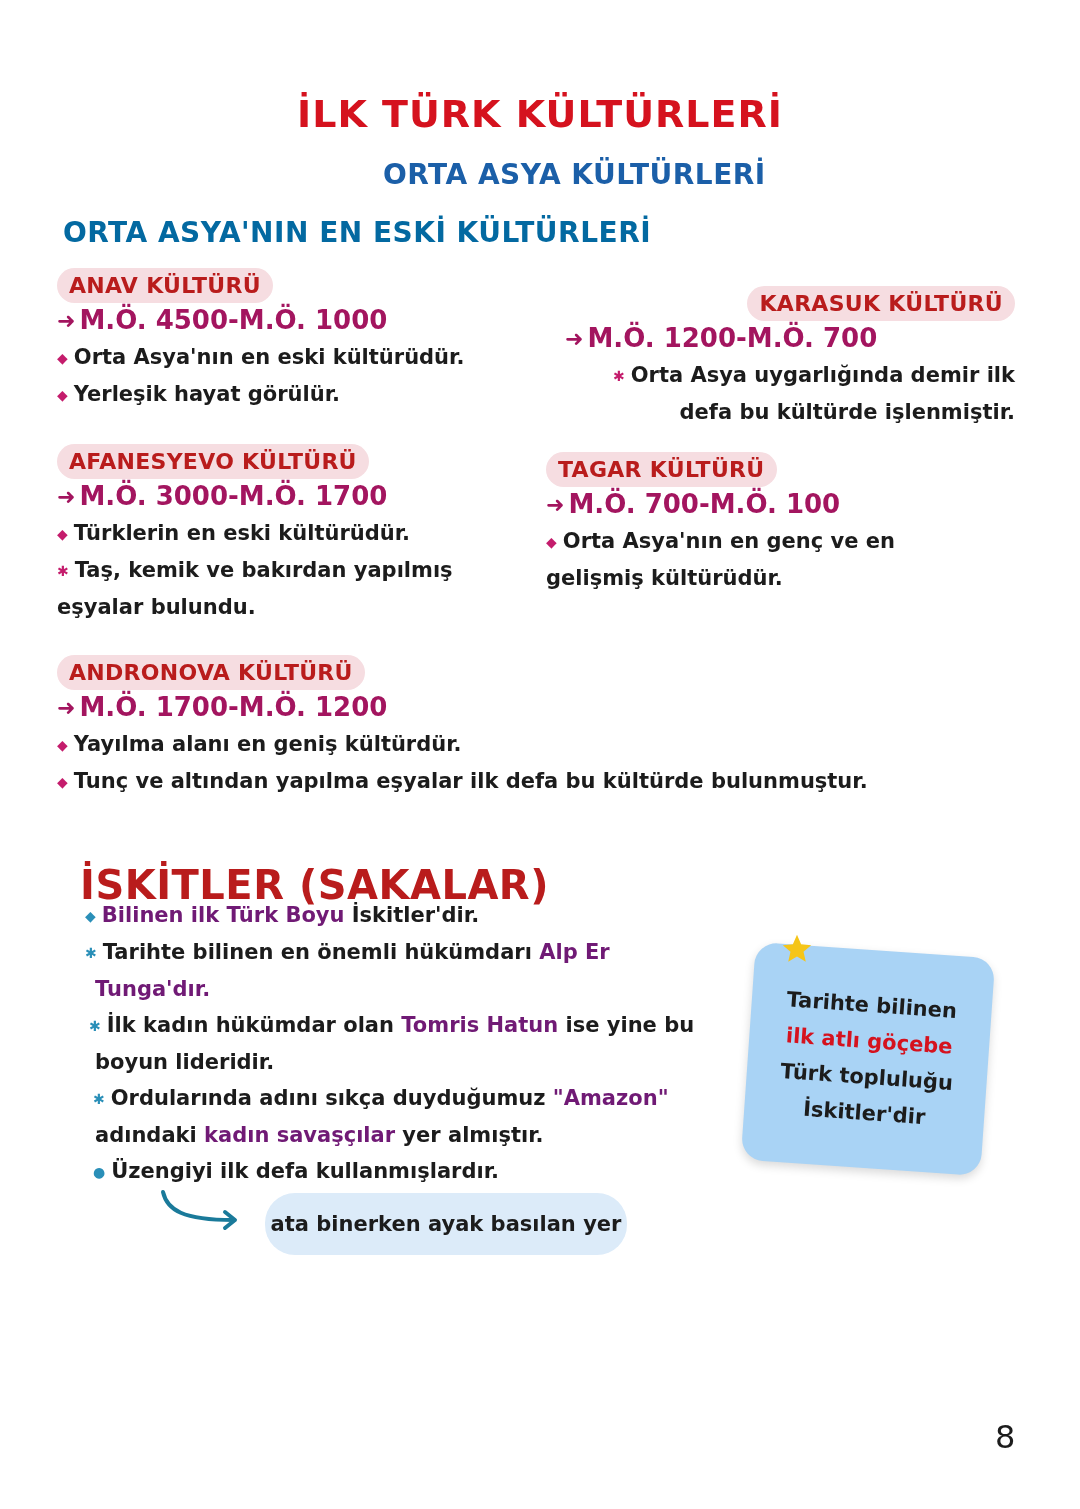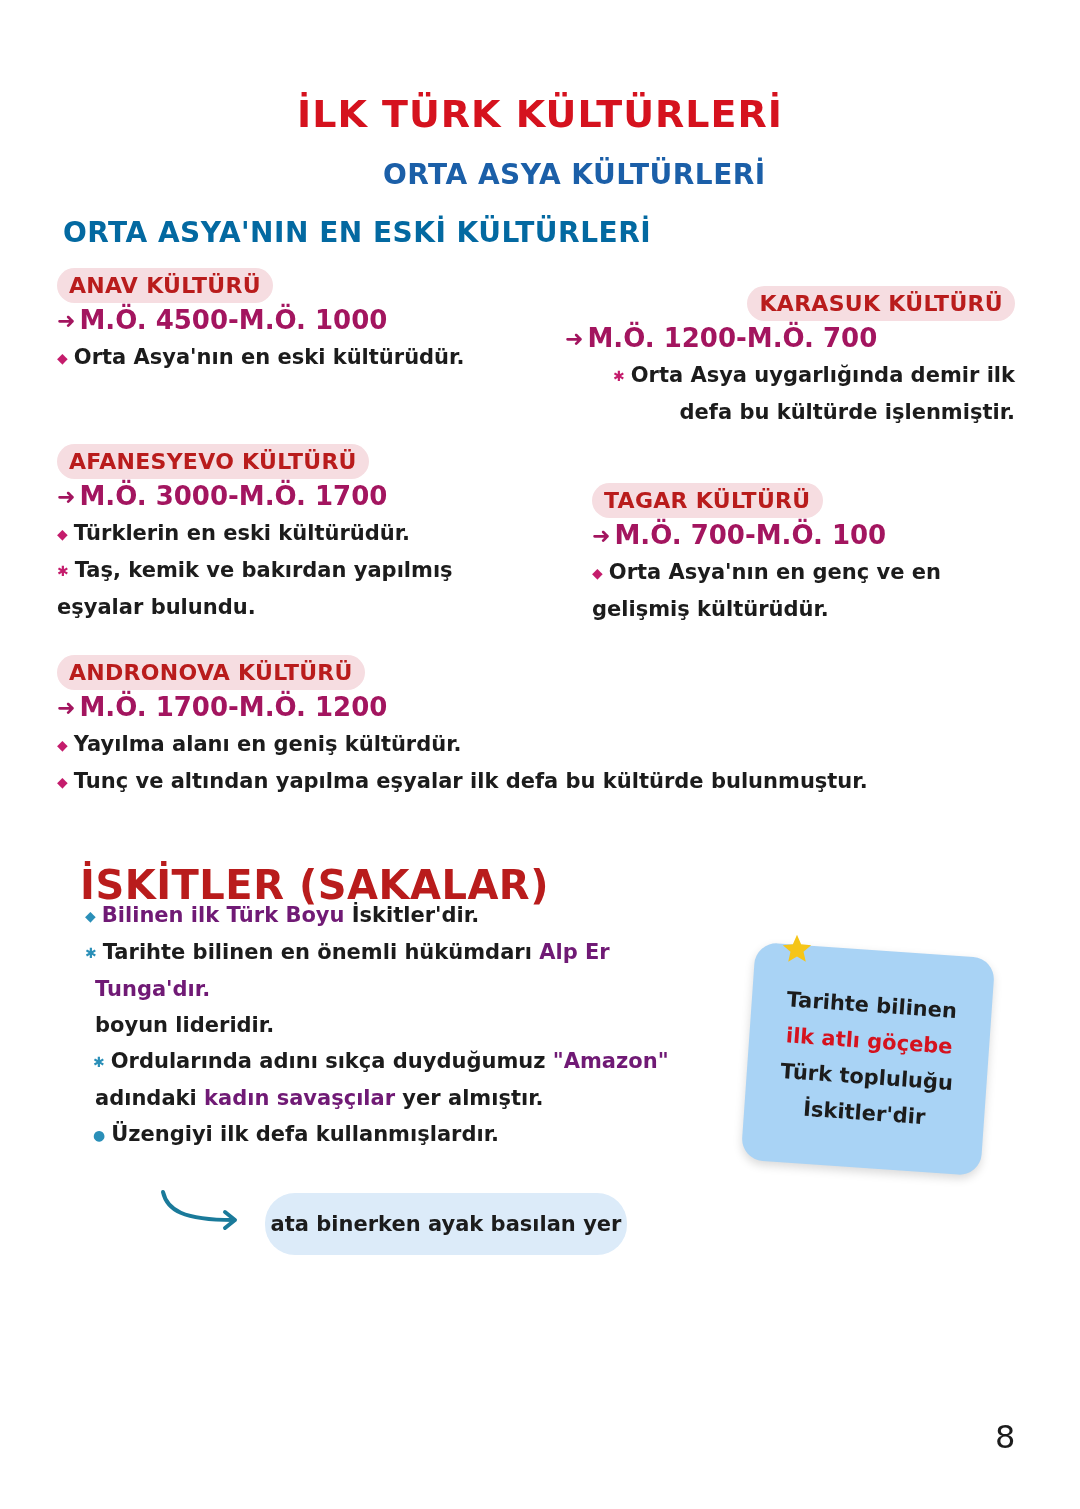--- a/index.html
+++ b/index.html
@@ -65,20 +65,21 @@
 <div class="abs section-title">ORTA ASYA'NIN EN ESKİ KÜLTÜRLERİ</div>
 
 <div class="culture" style="left:57px; top:268px; width:480px;">
   <div class="cname">ANAV KÜLTÜRÜ</div>
   <div class="cdate">
     <span class="arrow">➜</span>
     <span>M.Ö. 4500-M.Ö. 1000</span>
   </div>
   <ul class="bullets">
     <li><span class="dot">◆</span><span>Orta Asya'nın en eski kültürüdür.</span></li>
+    <li><span class="dot">◆</span><span>Yerleşik hayat görülür.</span></li>
   </ul>
 </div>
 
 <div class="culture" style="left:565px; top:286px; width:450px;text-align:right;">
   <div class="cname">KARASUK KÜLTÜRÜ</div>
   <div class="cdate">
     <span class="arrow">➜</span>
     <span>M.Ö. 1200-M.Ö. 700</span>
   </div>
   <ul class="bullets">
@@ -91,21 +92,21 @@
   <div class="cdate">
     <span class="arrow">➜</span>
     <span>M.Ö. 3000-M.Ö. 1700</span>
   </div>
   <ul class="bullets">
     <li><span class="dot">◆</span><span>Türklerin en eski kültürüdür.</span></li>
     <li><span class="dot">✱</span><span>Taş, kemik ve bakırdan yapılmış eşyalar bulundu.</span></li>
   </ul>
 </div>
 
-<div class="culture" style="left:592px; top:452px; width:450px;margin-top:31px;">
+<div class="culture" style="left:546px; top:452px; width:450px;">
   <div class="cname">TAGAR KÜLTÜRÜ</div>
   <div class="cdate">
     <span class="arrow">➜</span>
     <span>M.Ö. 700-M.Ö. 100</span>
   </div>
   <ul class="bullets">
     <li><span class="dot">◆</span><span>Orta Asya'nın en genç ve en gelişmiş kültürüdür.</span></li>
   </ul>
 </div>
 
@@ -124,20 +125,23 @@
 <div class="abs iskit-title">İSKİTLER (SAKALAR)</div>
 <div class="abs iskit-list">
   <div class="row">
     <span class="dot-blue">◆</span><span class="hl">Bilinen ilk Türk Boyu</span><span> İskitler'dir.</span>
   </div>
   <div class="row">
     <span class="dot-blue">✱</span><span>Tarihte bilinen en önemli hükümdarı </span><span class="hl">Alp Er</span>
   </div>
   <div class="row" style="padding-left:10px;">
     <span class="hl">Tunga'dır.</span>
+  </div>
+  <div class="row" style="padding-left:4px;">
+    <span class="dot-blue">✱</span><span>İlk kadın hükümdar olan </span><span class="hl">Tomris Hatun</span><span> ise yine bu</span>
   </div>
   <div class="row" style="padding-left:10px;">
     <span>boyun lideridir.</span>
   </div>
   <div class="row" style="padding-left:8px;">
     <span class="dot-blue">✱</span><span>Ordularında adını sıkça duyduğumuz </span><span class="hl">"Amazon"</span>
   </div>
   <div class="row" style="padding-left:10px;">
     <span>adındaki </span><span class="hl">kadın savaşçılar</span><span> yer almıştır.</span>
   </div>

